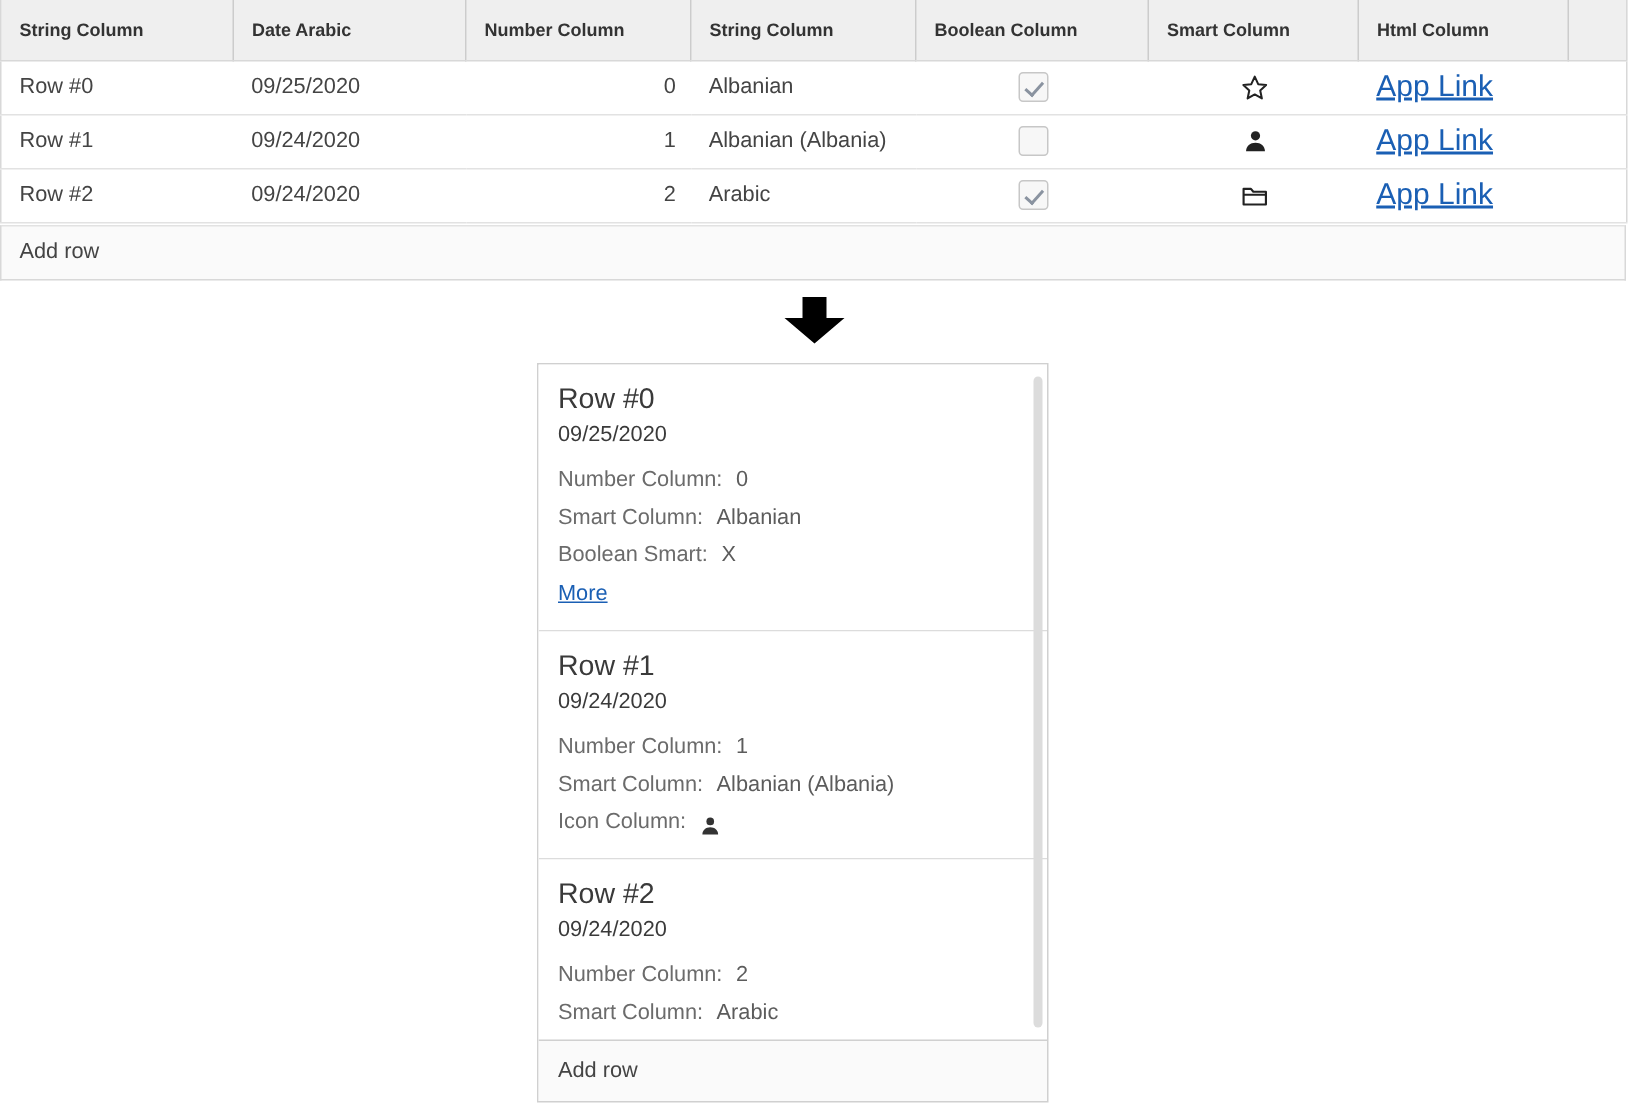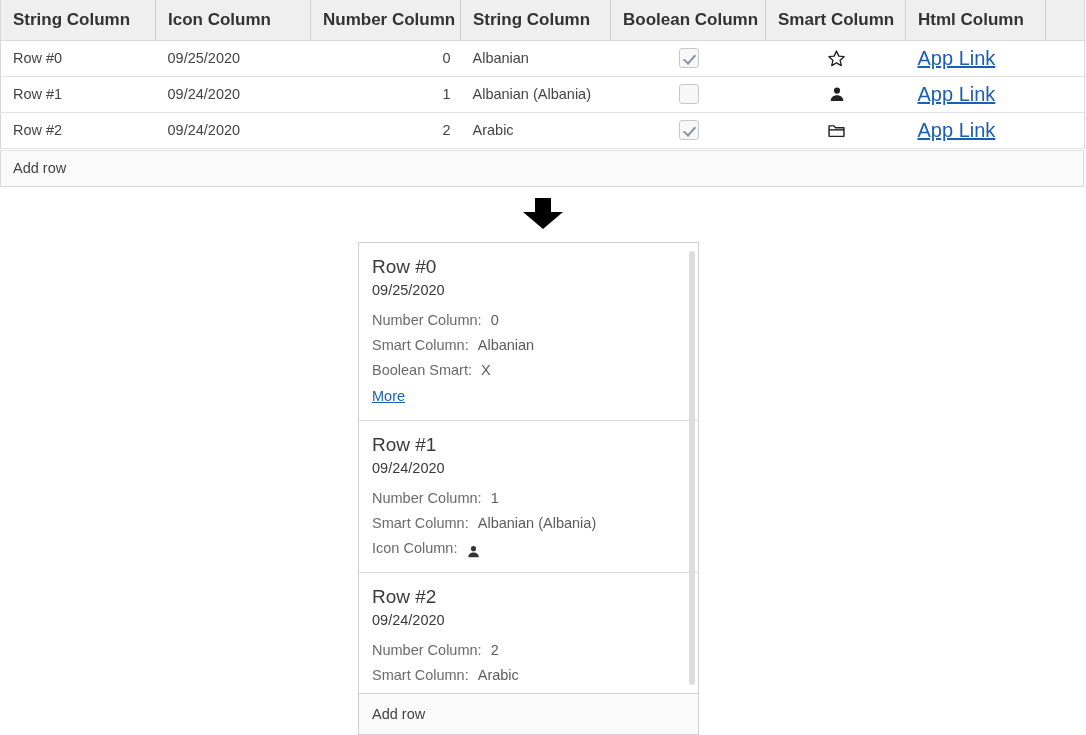--- a/index.html
+++ b/index.html
@@ -22,31 +22,31 @@
     border-collapse: collapse;
     table-layout: fixed;
     border-left: 1px solid #d8d8d8;
     border-right: 1px solid #d8d8d8;
   }
   table.grid thead tr {
     background: #efefef;
   }
   table.grid thead th {
     height: 40px;
-    font-size: 17px;
+    font-size: 12px;
     font-weight: bold;
     color: #333333;
     text-align: left;
     padding: 0 10px 0 12px;
     border-bottom: 1px solid #d8d8d8;
     border-right: 1px solid #cccccc;
     white-space: nowrap;
     vertical-align: middle;
   }
-  table.grid thead th.th-num { text-align: right; padding-right: 14px; }
+  table.grid thead th.th-num { text-align: left; padding-right: 14px; }
   table.grid thead th.th-last { border-right: none; }
 
   table.grid tbody td {
     height: 36px;
     font-size: 14.5px;
     color: #444444;
     padding: 0 10px 0 12px;
     vertical-align: middle;
     white-space: nowrap;
     border: none;
@@ -206,21 +206,21 @@
         <col style="width:150px">
       <col style="width:150px">
         <col style="width:155px">
         <col style="width:140px">
       <col style="width:140px">
         <col style="width:39px">
     </colgroup>
     <thead>
       <tr>
         <th>String Column</th>
-        <th>Icon Column</th>
+        <th>Date Arabic</th>
         <th class="th-num">Number Column</th>
         <th>String Column</th>
         <th>Boolean Column</th>
         <th>Smart Column</th>
         <th>Html Column</th>
         <th class="th-last"></th>
       </tr>
     </thead>
     <tbody>
 

